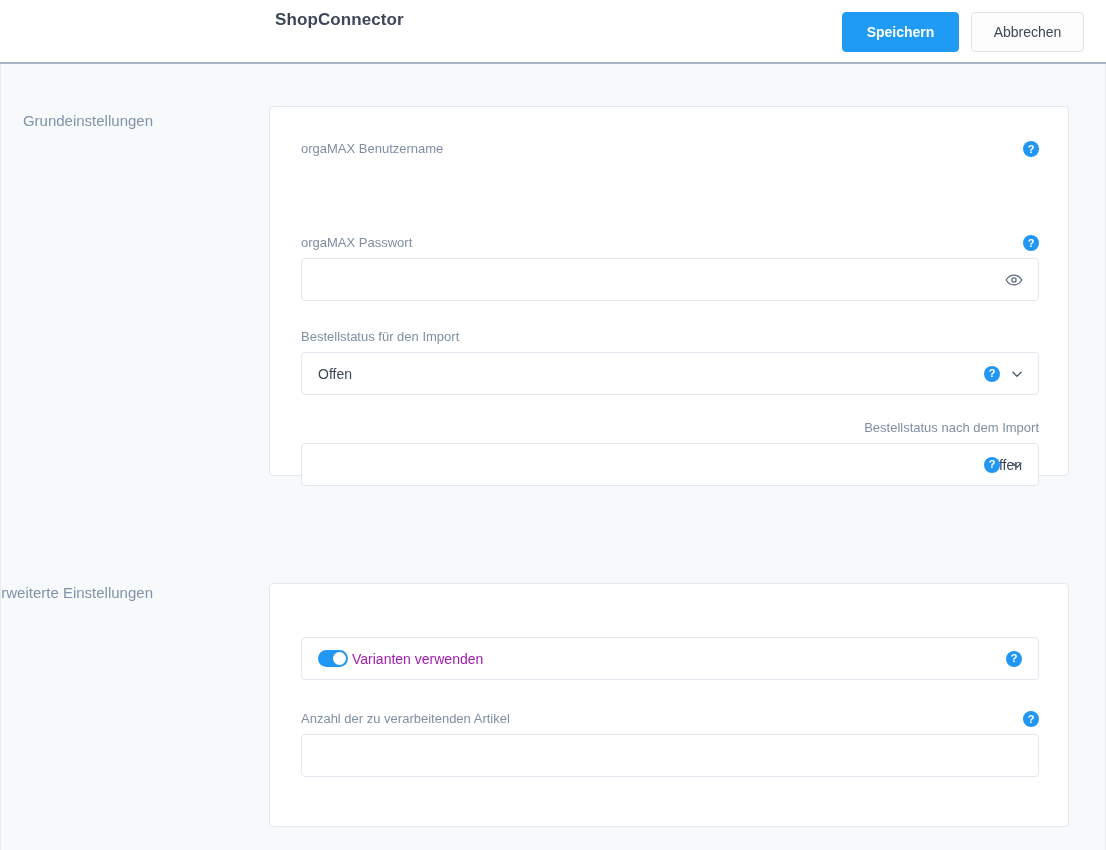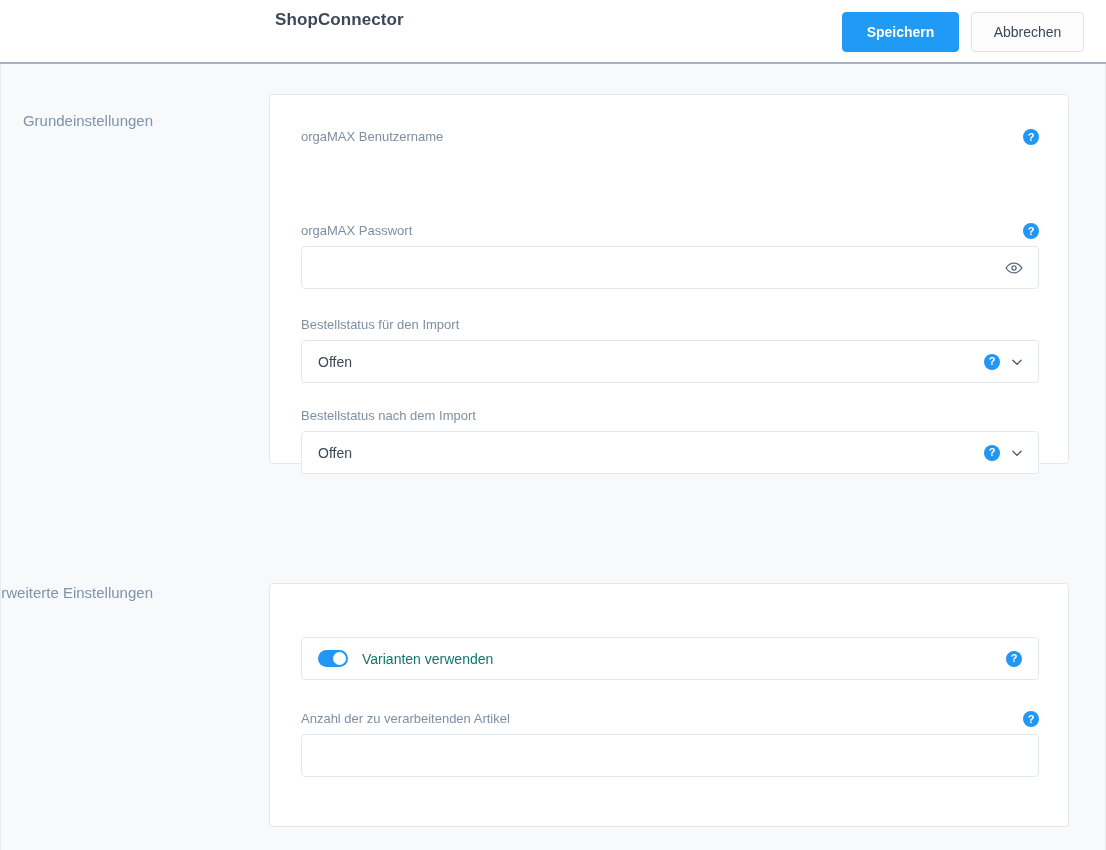--- a/index.html
+++ b/index.html
@@ -206,23 +206,23 @@
     flex: 0 0 auto;
   }
   .switch .knob {
     position: absolute;
     right: 2px; top: 2px;
     width: 13px; height: 13px;
     border-radius: 50%;
     background: #ffffff;
   }
   .toggle-label {
-    margin-left: 14px;
+    margin-left: 4px;
     font-size: 14px;
-    color: #0f766e;
+    color: #a21caf;
   }
   .toggle-help {
     margin-left: auto;
   }
 </style>
 </head>
 <body>
 
 <div class="topbar">
   <div class="app-title">ShopConnector</div>
@@ -230,21 +230,21 @@
     <button class="btn btn-primary">Speichern</button>
     <button class="btn btn-secondary">Abbrechen</button>
   </div>
 </div>
 
 <div class="page">
 
   <div class="section">
     <div class="section-title" style="left:-68px; top:48px;">Grundeinstellungen</div>
 
-    <div class="card" style="top:30px; height:370px;">
+    <div class="card" style="top:42px; height:370px;">
 
       <div class="field" style="top:34px;">
         <span class="field-label">orgaMAX Benutzername</span>
         <span class="help-icon help-label-right">?</span>
       </div>
 
       <div class="field" style="top:128px;">
         <span class="field-label">orgaMAX Passwort</span>
         <span class="help-icon help-label-right">?</span>
         <div class="control">
@@ -266,21 +266,21 @@
             <span class="help-icon">?</span>
             <span class="chevron">
               <svg width="14" height="14" viewBox="0 0 24 24" fill="none" stroke="#455467" stroke-width="2.2" stroke-linecap="round" stroke-linejoin="round">
                 <polyline points="5 9 12 16 19 9"></polyline>
               </svg>
             </span>
           </span>
         </div>
       </div>
 
-      <div class="field" style="top:313px;">
+      <div class="field" style="top:313px;text-align:right;">
         <span class="field-label">Bestellstatus nach dem Import</span>
         <div class="control">
           <span class="control-value">Offen</span>
           <span class="select-adorn">
             <span class="help-icon">?</span>
             <span class="chevron">
               <svg width="14" height="14" viewBox="0 0 24 24" fill="none" stroke="#455467" stroke-width="2.2" stroke-linecap="round" stroke-linejoin="round">
                 <polyline points="5 9 12 16 19 9"></polyline>
               </svg>
             </span>

